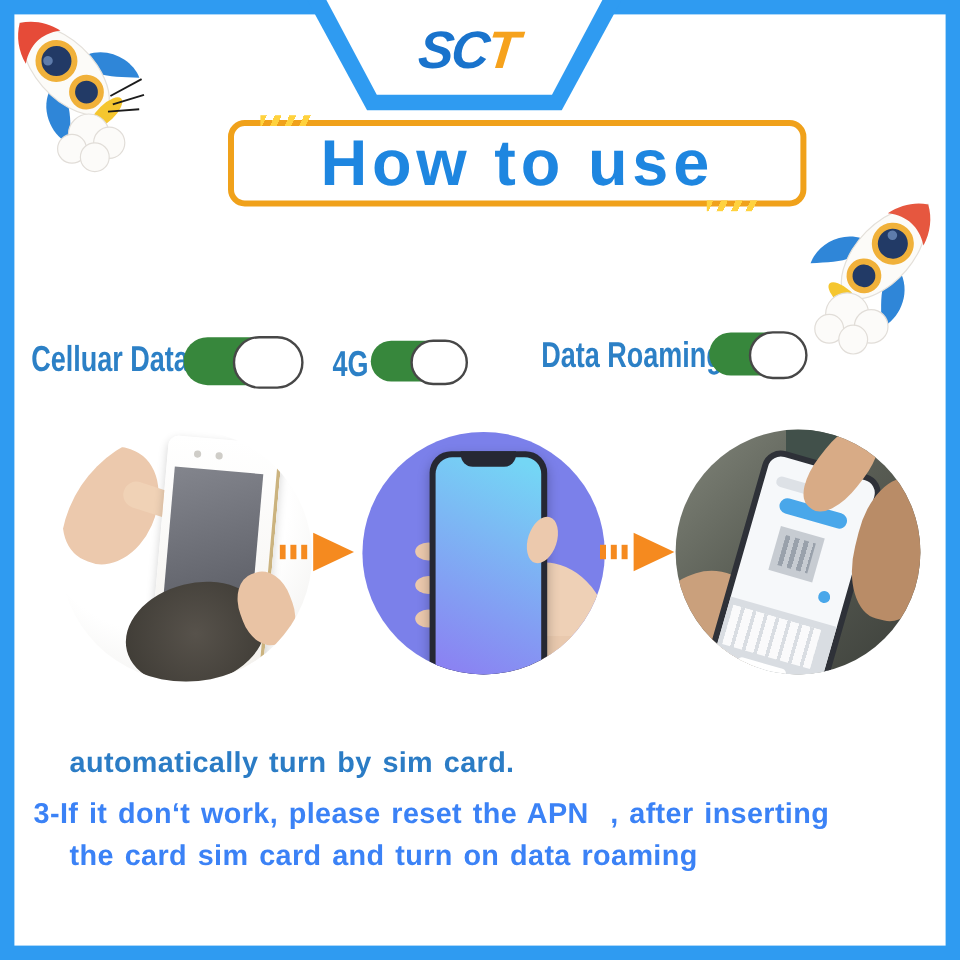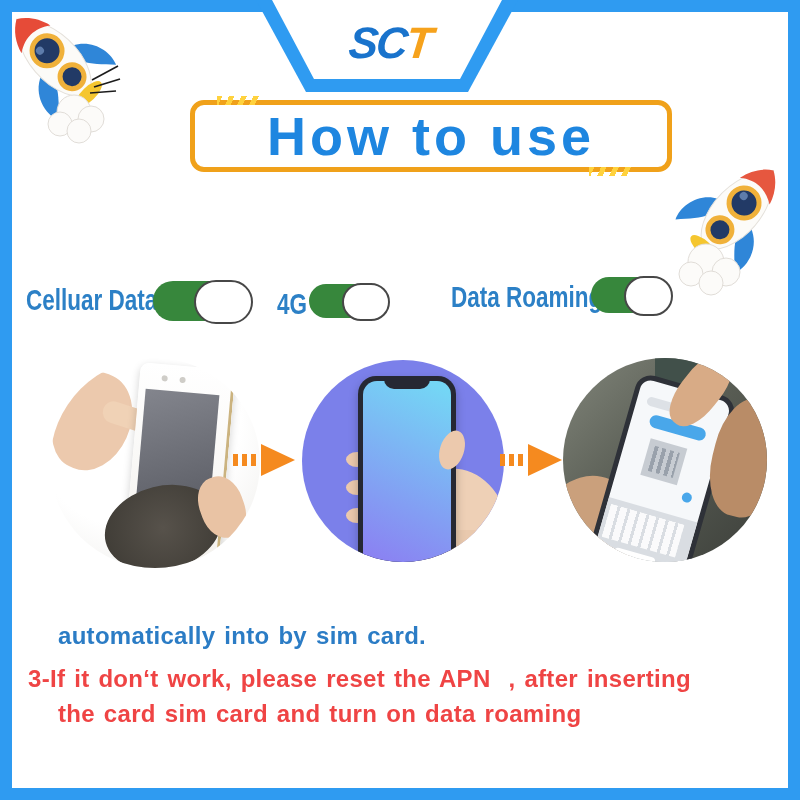--- a/index.html
+++ b/index.html
@@ -90,21 +90,21 @@
   .c3-handr{left:150px;top:40px;width:70px;height:120px;background:#b98c67;border-radius:45%;transform:rotate(14deg);}
   .c3-handl{left:-16px;top:118px;width:92px;height:96px;background:#caa07c;border-radius:48%;transform:rotate(-18deg);}
 
   
   .arrow{position:absolute;z-index:8;}
   .a1{left:233px;top:442px;} .a2{left:500px;top:442px;}
 
   
   .instructions{position:absolute;left:28px;top:583px;width:752px;z-index:6;}
   .step{margin:0 0 8px 0;font-size:24px;font-weight:800;line-height:35px;letter-spacing:.3px;word-spacing:2px;}
-  .step.blue{color:#2b7cc5;} .step.red{color:#ef4444;}
+  .step.blue{color:#2b7cc5;} .step.red{color:#3b82f6;}
   .indent{display:inline-block;margin-left:30px;}
 </style>
 </head>
 <body>
 
 <div class="canvas">
   <div class="frame"></div>
 
   <svg class="ribbon" width="262" height="92" viewBox="0 0 262 92">
     <path d="M0,0 L262,0 L212,92 L50,92 Z" fill="#2f9bf1"></path>
@@ -238,20 +238,20 @@
         <div class="c3-space"></div>
       </div>
     </div>
     <div class="c3-fingertop"></div>
     <div class="c3-handr"></div>
   </div>
 
   <div class="instructions">
     <p class="step blue">
       <br>
-      <span class="indent">automatically into by sim card.</span>
+      <span class="indent">automatically turn by sim card.</span>
     </p>
     <p class="step red">
       <span>3-If it don‘t work, please reset the APN &nbsp;, after inserting</span><br>
       <span class="indent">the card sim card and turn on data roaming</span>
     </p>
   </div>
 </div>
 
 </body></html>

